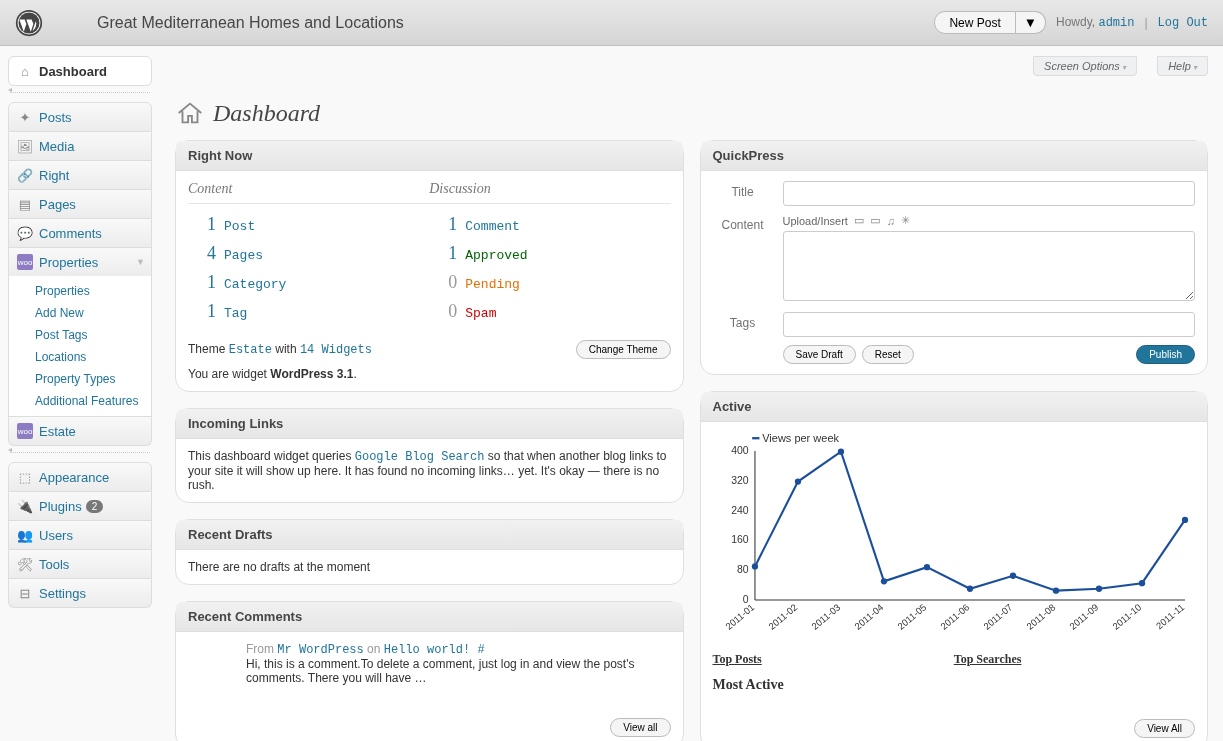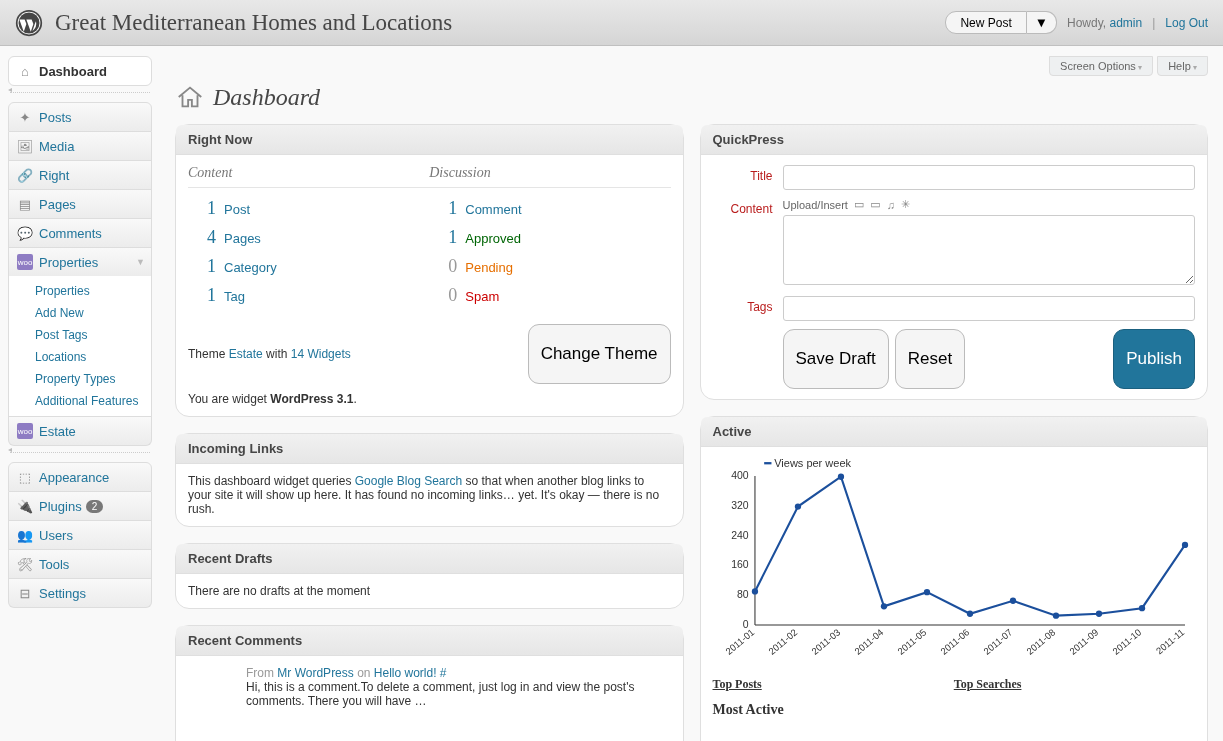--- a/index.html
+++ b/index.html
@@ -1,22 +1,22 @@
 <!DOCTYPE html>
 <html><head>
 <meta charset="utf-8">
 <style>
 * { box-sizing: border-box; margin: 0; padding: 0; }
 body { font-family: "Lucida Grande", Verdana, Arial, sans-serif; font-size: 12px; background: #f9f9f9; color: #333; }
-a { color: #21759b; text-decoration: none; }
+a { color: #21759b; text-decoration: none; font-family: Liberation Mono, monospace; }
 
 .topbar { background: linear-gradient(#e8e8e8, #d5d5d5); border-bottom: 1px solid #c0c0c0; height: 46px; display: flex; align-items: center; padding: 0 15px; }
 .wp-logo { width: 28px; height: 28px; display: inline-block; margin-right: 12px; }
 .wp-logo svg { width: 28px; height: 28px; }
-.site-title { font-family: Liberation Serif, serif; font-size: 23px; color: #464646; font-weight: normal; flex: 1; }
+.site-title { font-family: Liberation Sans, sans-serif; font-size: 16px; color: #464646; font-weight: normal; flex: 1; margin-left: 42px; }
 .topbar-right { display: flex; align-items: center; gap: 10px; color: #777; }
 .new-post-btn { background: #f5f5f5; border: 1px solid #bbb; border-radius: 11px 0 0 11px; padding: 3px 14px; font-size: 12px; cursor: pointer; }
 .new-post-arrow { background: #f5f5f5; border: 1px solid #bbb; border-left: none; border-radius: 0 11px 11px 0; padding: 3px 8px; cursor: pointer; }
 .topbar-right .sep { color: #999; }
 
 .main-wrap { display: flex; }
 .sidebar { width: 160px; padding: 10px 8px; }
 .menu-item { display: flex; align-items: center; padding: 6px 8px; border: 1px solid #ddd; border-radius: 6px; margin-bottom: 0; background: linear-gradient(#f9f9f9, #ececec); cursor: pointer; font-size: 13px; color: #21759b; position: relative; }
 .menu-item.top-round { border-radius: 6px 6px 0 0; }
 .menu-item.mid { border-radius: 0; border-top: none; }
@@ -25,21 +25,21 @@
 .menu-item.current { background: #fff; font-weight: bold; color: #333; }
 .menu-icon { width: 16px; height: 16px; margin-right: 6px; display: inline-flex; align-items: center; justify-content: center; font-size: 13px; color: #888; }
 .menu-arrow { position: absolute; right: 6px; color: #bbb; font-size: 9px; }
 .submenu { background: #fff; border: 1px solid #ddd; border-top: none; border-radius: 0 0 6px 6px; padding: 4px 0; }
 .submenu-item { padding: 4px 10px 4px 26px; font-size: 12px; color: #21759b; cursor: pointer; }
 .menu-sep { height: 8px; border-top: 1px dotted #ccc; margin: 6px 2px 2px; position: relative; }
 .menu-sep::before { content: "◂"; position: absolute; left: -2px; top: -8px; font-size: 8px; color: #bbb; }
 .menu-badge { background: #787878; color: #fff; border-radius: 8px; padding: 1px 6px; font-size: 10px; margin-left: 4px; }
 
 .content { flex: 1; padding: 10px 15px; }
-.tabs-top { display: flex; justify-content: flex-end; gap: 4px; margin-bottom: 6px; }
+.tabs-top { display: flex; justify-content: flex-end; gap: 20px; margin-bottom: 22px; font-style: italic; }
 .tab-btn { background: #eef0f1; border: 1px solid #ddd; border-radius: 0 0 4px 4px; padding: 3px 10px; font-size: 11px; color: #666; cursor: pointer; }
 .tab-btn::after { content: " ▾"; font-size: 8px; color: #aaa; }
 
 .page-heading { display: flex; align-items: center; margin-bottom: 12px; }
 .page-heading .home-icon { width: 30px; height: 30px; margin-right: 8px; }
 .page-heading h2 { font-family: Georgia, serif; font-size: 24px; font-style: italic; color: #464646; font-weight: normal; }
 
 .columns { display: flex; gap: 16px; }
 .col { flex: 1; min-width: 0; }
 
@@ -51,43 +51,43 @@
 .rn-col { flex: 1; }
 .rn-head { font-family: Georgia, serif; font-style: italic; color: #777; font-size: 14px; border-bottom: 1px solid #e5e5e5; padding-bottom: 6px; margin-bottom: 10px; }
 .rn-row { display: flex; align-items: baseline; margin-bottom: 8px; }
 .rn-num { font-family: Georgia, serif; font-size: 18px; width: 28px; text-align: right; margin-right: 8px; color: #21759b; }
 .rn-label { font-size: 13px; color: #21759b; cursor: pointer; }
 .rn-label.approved { color: #006505; }
 .rn-label.pending { color: #e66f00; }
 .rn-label.spam { color: #c00; }
 .rn-num.zero { color: #999; }
 .rn-theme { margin-top: 10px; display: flex; align-items: center; justify-content: space-between; }
-.small-btn { background: #f5f5f5; border: 1px solid #bbb; border-radius: 11px; padding: 19px 12px; font-size: 17px; cursor: pointer; }
+.small-btn { background: #f5f5f5; border: 1px solid #bbb; border-radius: 11px; padding: 3px 12px; font-size: 10px; cursor: pointer; }
 .small-btn.primary { background: #21759b; color: #fff; border-color: #1b607f; font-weight: normal; }
 .rn-version { margin-top: 8px; }
 
 .comment { display: flex; margin-bottom: 10px; }
 .comment-avatar { width: 50px; height: 50px; background: #fff; margin-right: 8px; }
 .comment-body { flex: 1; font-size: 12px; }
 .comment-meta { color: #999; }
 .postbox-footer { text-align: right; padding: 6px 12px 10px; }
 
 .qp-row { display: flex; align-items: flex-start; margin-bottom: 8px; }
-.qp-label { width: 60px; text-align: right; margin-right: 10px; padding-top: 4px; font-size: 12px; color: #b91c1c; }
+.qp-label { width: 60px; text-align: center; margin-right: 10px; padding-top: 4px; font-size: 12px; color: #737373; }
 .qp-input { flex: 1; }
 .qp-input input[type=text] { width: 100%; padding: 4px; border: 1px solid #ccc; border-radius: 3px; background: #fff; }
 .qp-input textarea { width: 100%; height: 70px; padding: 4px; border: 1px solid #ccc; border-radius: 3px; background: #fff; resize: vertical; }
 .qp-toolbar { font-size: 11px; color: #666; margin-bottom: 4px; display: flex; align-items: center; gap: 6px; }
 .qp-toolbar .ico { color: #888; cursor: pointer; }
 .qp-buttons { display: flex; justify-content: space-between; margin-top: 4px; padding-left: 70px; }
 .qp-buttons-left { display: flex; gap: 6px; }
 
 .chart { position: relative; height: 210px; margin-bottom: 10px; }
 .chart svg { width: 100%; height: 100%; }
-.chart-legend { position: absolute; top: 0; left: 52px; font-size: 11px; color: #333; }
+.chart-legend { position: absolute; top: 0; left: 40px; font-size: 11px; color: #333; }
 .chart-legend::before { content: "━ "; color: #1b4f9c; font-weight: bold; }
 
 .stats-heads { display: flex; margin-top: 6px; }
 .stats-heads h4 { flex: 1; font-family: Georgia, serif; font-size: 12px; color: #333; font-weight: bold; margin-bottom: 10px; text-decoration: underline; }
 .stats-active h4 { font-family: Georgia, serif; font-size: 14px; color: #333; font-weight: bold; margin-bottom: 10px; }
 </style>
 </head>
 <body>
 
 <div class="topbar">

